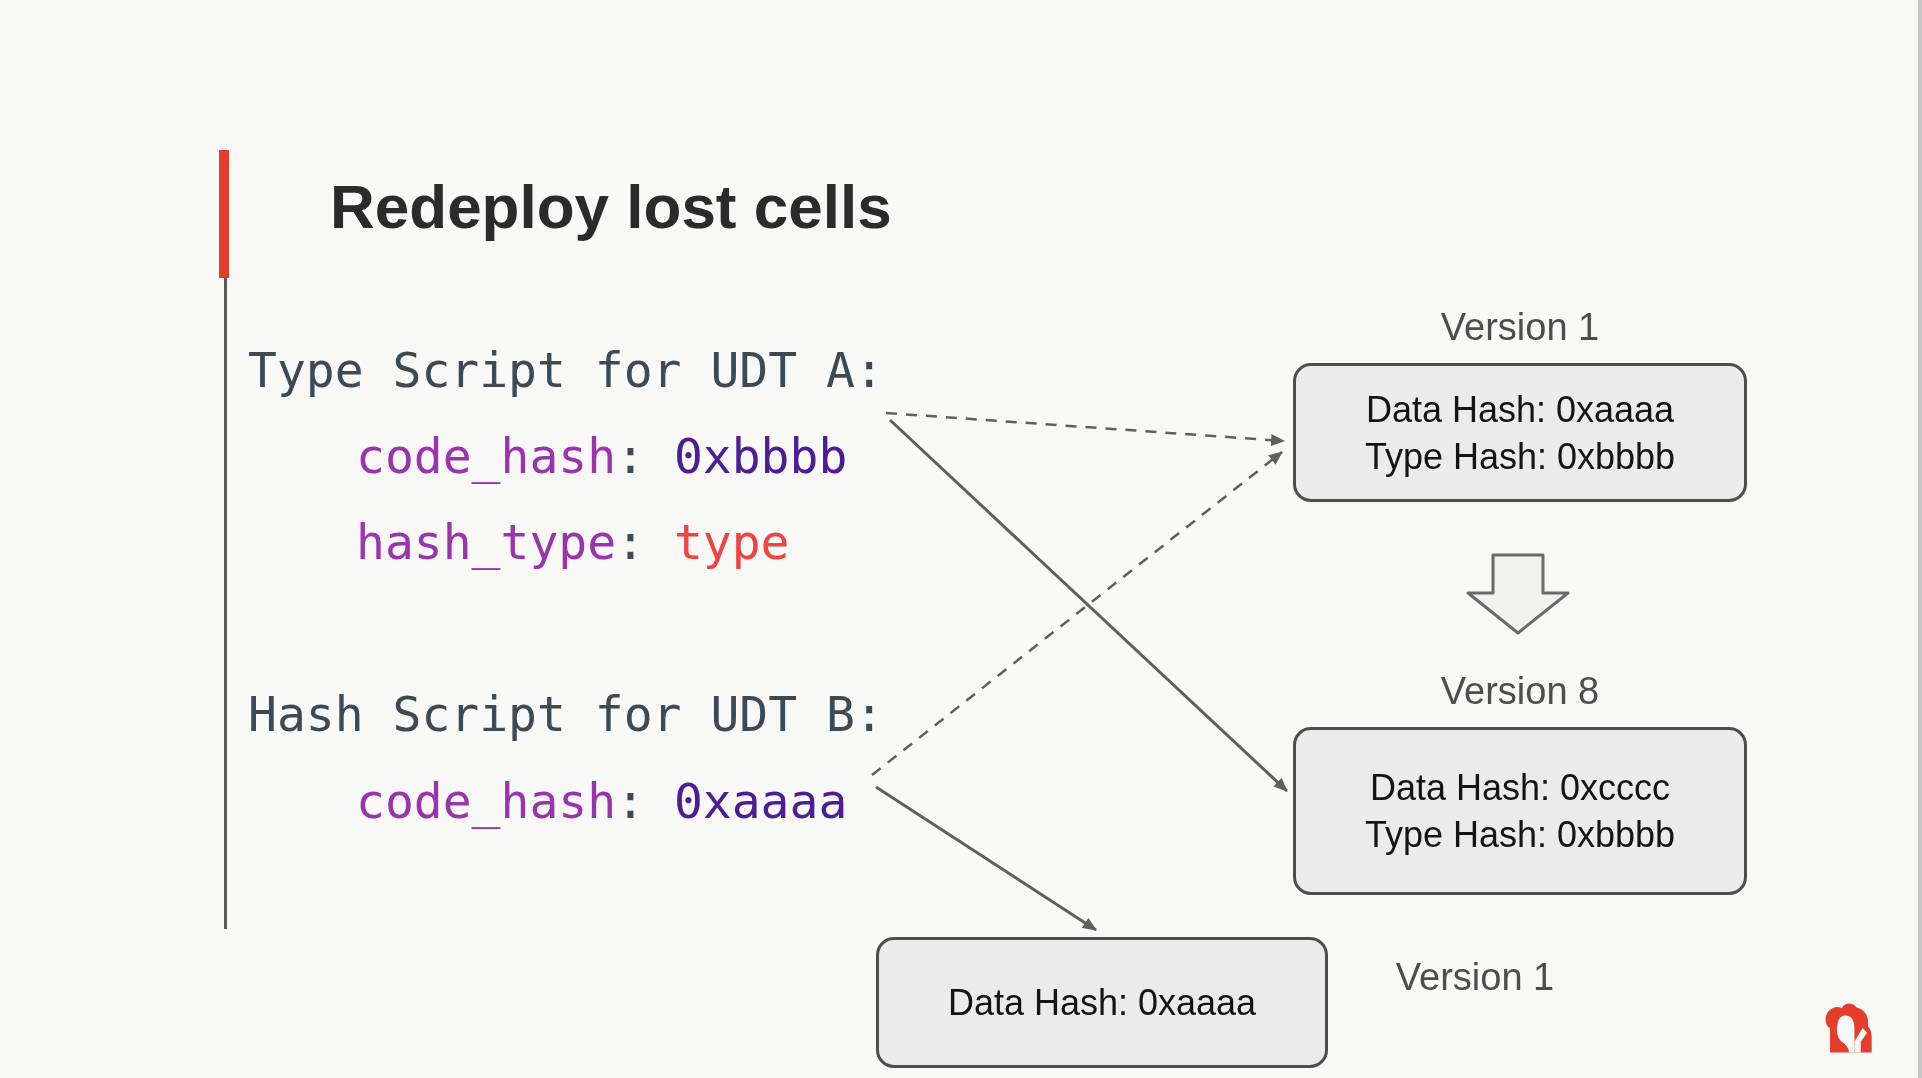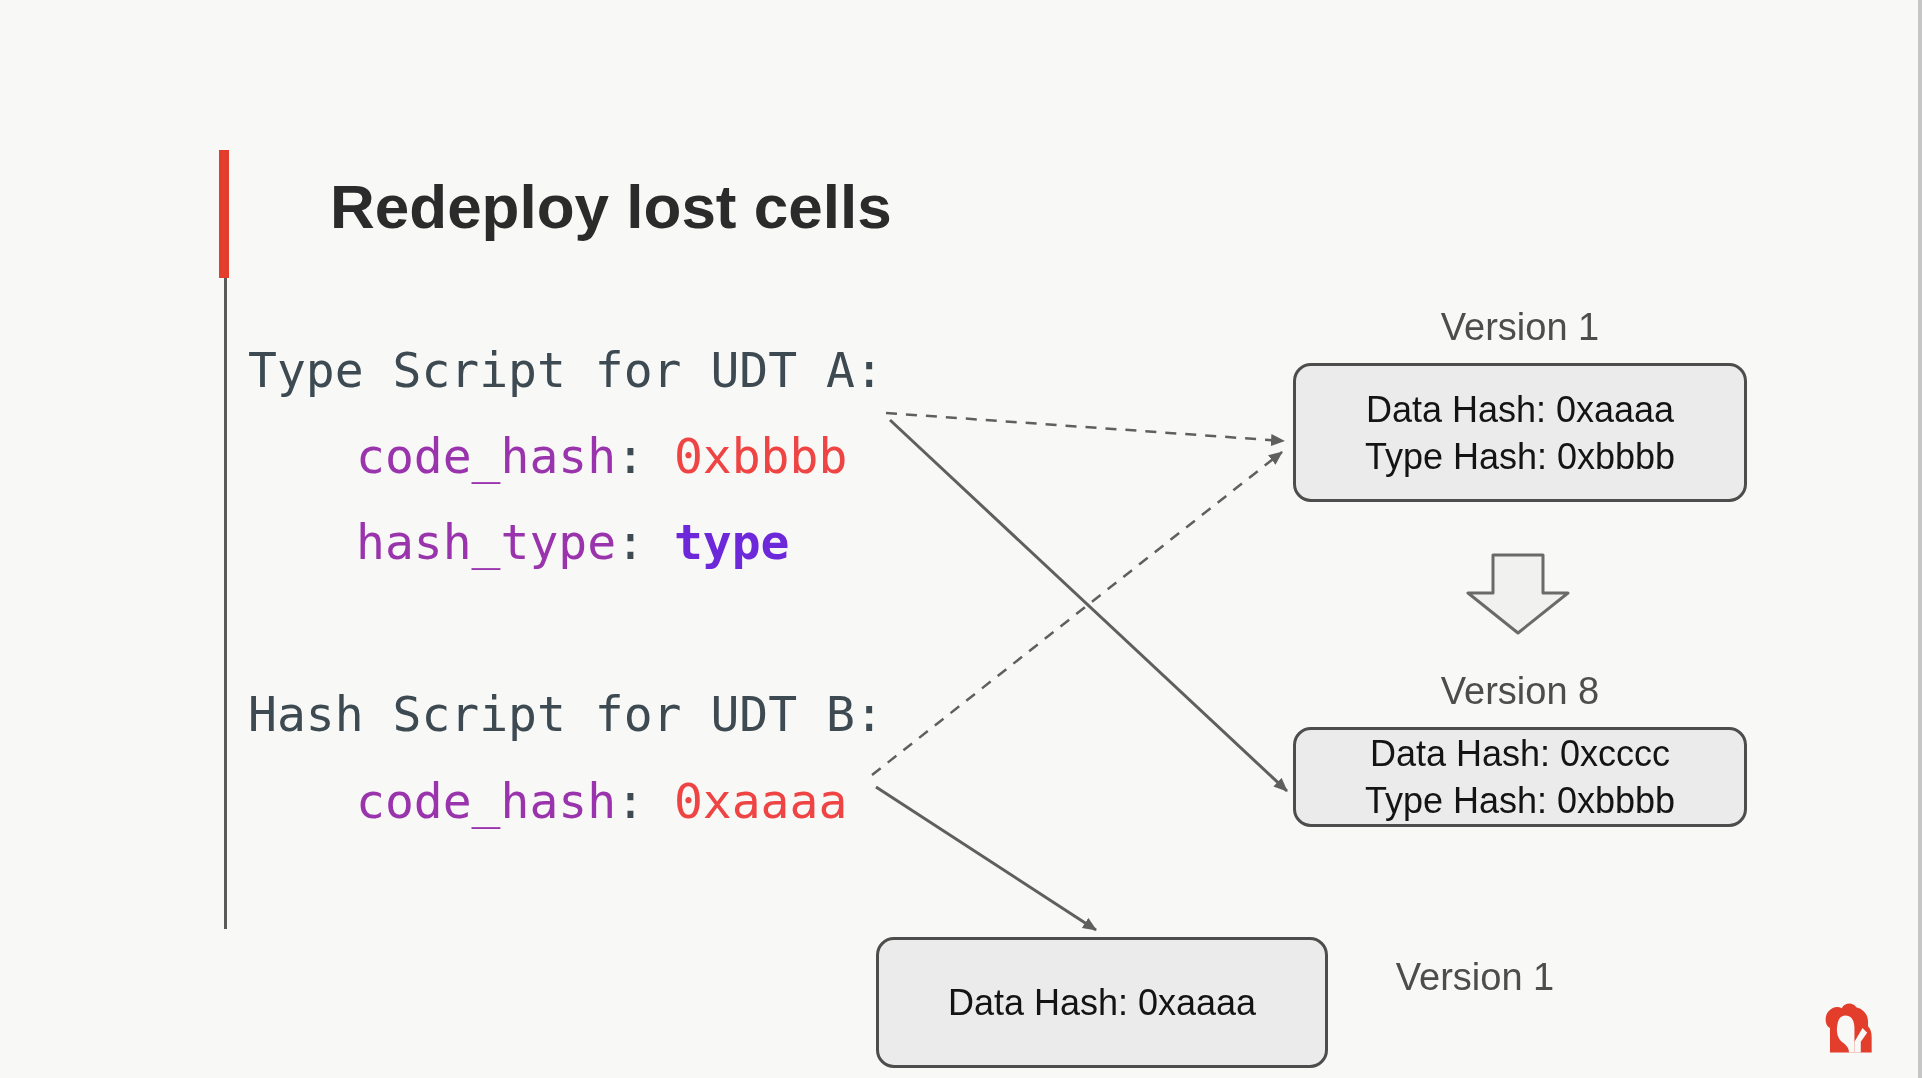--- a/index.html
+++ b/index.html
@@ -23,37 +23,37 @@
   
   .code-line{
     position:absolute;white-space:pre;
     font-family:"DejaVu Sans Mono","Liberation Mono",monospace;
     font-size:48px;line-height:58px;color:#3d4a52;margin-top:36px;
   }
   .code-header{left:248px;}
   .code-indent{left:356px;}
   .key{color:#9a34ad;}
   .colon{color:#3d4a52;}
-  .val-hash{color:#ef4444;}
-  .val-plain{color:#6d28d9;font-weight:bold;}
+  .val-hash{color:#4c1d95;}
+  .val-plain{color:#ef4444;}
   
   .vlabel{
     position:absolute;text-align:center;
     font-size:38px;font-weight:400;color:#4d4d4d;line-height:48px;white-space:nowrap;
   }
   
   .hash-box{
     position:absolute;box-sizing:border-box;
     background:#ebebeb;border:3px solid #4d4d4d;border-radius:18px;
     display:flex;flex-direction:column;align-items:center;justify-content:center;
     font-size:36px;font-weight:400;color:#141414;line-height:47px;
     text-align:center;white-space:nowrap;
   }
   .box-v1{left:1293px;top:363px;width:454px;height:139px;}
-  .box-v2{left:1293px;top:727px;width:454px;height:100px;}
+  .box-v2{left:1293px;top:727px;width:454px;height:168px;}
   .box-v1r{left:876px;top:937px;width:452px;height:131px;}
   .label-v1{left:1293px;top:303px;width:454px;}
   .label-v2{left:1293px;top:667px;width:454px;}
   .label-v1r{left:1345px;top:953px;width:260px;}
   
   .overlay{position:absolute;left:0;top:0;pointer-events:none;}
   
   .logo{position:absolute;left:1820px;top:1000px;width:58px;height:58px;}
 </style>
 </head>

